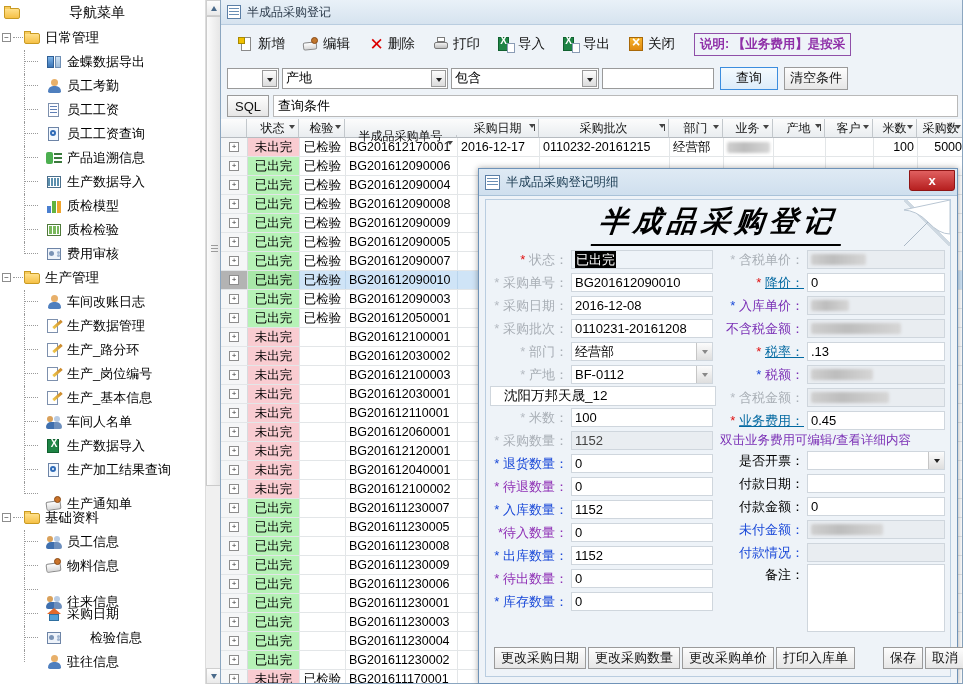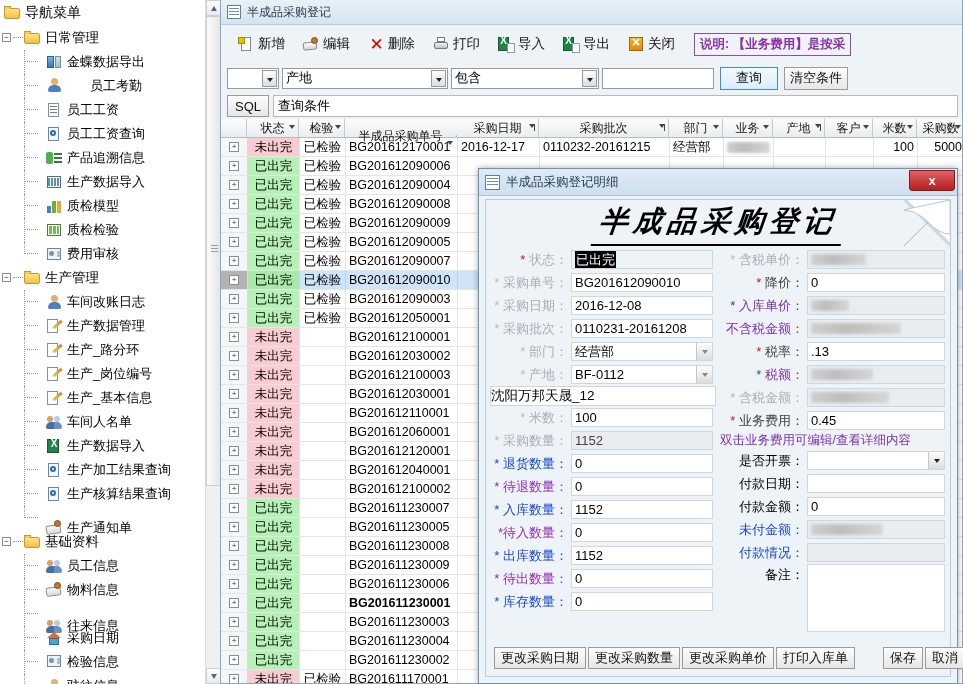--- a/index.html
+++ b/index.html
@@ -32,21 +32,21 @@
   #nav-scroll .sb-thumb{
     position:absolute;left:0;top:16px;width:15px;height:470px;
     background:linear-gradient(to right,#fbfbfb,#e6e6e6);
     border:1px solid #cbcbcb;box-sizing:border-box;
   }
   #nav-scroll .sb-grip{
     position:absolute;left:4px;top:228px;width:7px;height:8px;
   }
   #nav-scroll .sb-grip i{display:block;height:1px;background:#9b9b9b;margin-bottom:2px;}
 
-  .nav-root{height:26px;display:flex;align-items:center;padding-left:4px;}
+  .nav-root{height:26px;display:flex;align-items:center;padding-left:4px;gap:44px;}
   .nav-group{height:24px;display:flex;align-items:center;padding-left:14px;position:relative;}
   .nav-leaf{height:24px;display:flex;align-items:center;padding-left:44px;position:relative;}
   .nav-label{font-size:13px;color:#000;white-space:nowrap;}
   .nav-root .nav-label{font-size:14px;}
   .nav-group .nav-label{font-size:13.5px;}
   .expander{
     position:absolute;left:2px;top:7px;width:9px;height:9px;
     border:1px solid #8d8d8d;background:#fff;box-sizing:border-box;
     font-size:8px;line-height:7px;text-align:center;color:#333;
   }
@@ -442,31 +442,31 @@
   }
   .fin .dd.dark:after{border-top-color:#222;}
   .blur{
     display:inline-block;height:11px;border-radius:2px;
     background:linear-gradient(to right,#cfcfcf,#bdbdbd 40%,#d6d6d6);
     filter:blur(1.6px);
   }
   .lab-blue{color:#1a49d8;}
   .lab-gray{color:#a8aeb5;}
   .lab-purple{color:#8e2fb5;}
-  .lab-red{color:#404040;}
+  .lab-red{color:#0369a1;text-decoration:underline;}
   .lab-plum{color:#7a2fb5;}
   .lab-black{color:#000;}
   .star-red{color:#e01010;}
   .star-gray{color:#b5bbc2;}
   .star-blue{color:#1a49d8;}
   .star-purple{color:#8e2fb5;}
   .hint{font-size:12.5px;color:#7a2fb5;white-space:nowrap;}
   .wide-name{
     height:20px;background:#fff;border:1px solid #cfd6dd;box-sizing:border-box;
-    display:flex;align-items:center;padding-left:0;font-size:13.5px;color:#000;
+    display:flex;align-items:center;padding-left:13px;font-size:13.5px;color:#000;
   }
   .memo{
     background:#fff;border:1px solid #cfd6dd;box-sizing:border-box;
   }
   #dlg-btns{
     position:absolute;left:8px;right:8px;bottom:6px;height:24px;
     display:flex;align-items:center;
   }
   #dlg-btns .btn{height:22px;font-size:13px;padding:0 6px;}
 </style>
@@ -489,21 +489,21 @@
         <span class="vline" style=""></span>
         <span class="tick"></span>
         <span class="inner" style="display:flex;align-items:center;padding:1px 4px 1px 2px;">
           <span class="ico ic-kd"></span>
           <span class="nav-label" style="">金蝶数据导出</span>
         </span>
       </div>
       <div class="nav-leaf">
         <span class="vline" style=""></span>
         <span class="tick"></span>
-        <span class="inner" style="display:flex;align-items:flex-start;padding:1px 4px 1px 2px;gap:23px;">
+        <span class="inner" style="display:flex;align-items:flex-end;padding:1px 4px 1px 2px;">
           <span class="ico ic-person"></span>
           <span class="nav-label" style="">员工考勤</span>
         </span>
       </div>
       <div class="nav-leaf">
         <span class="vline" style=""></span>
         <span class="tick"></span>
         <span class="inner" style="display:flex;align-items:center;padding:1px 4px 1px 2px;">
           <span class="ico ic-doc"></span>
           <span class="nav-label" style="">员工工资</span>
@@ -621,28 +621,20 @@
       </div>
       <div class="nav-leaf">
         <span class="vline" style=""></span>
         <span class="tick"></span>
         <span class="inner" style="display:flex;align-items:center;padding:1px 4px 1px 2px;">
           <span class="ico ic-search"></span>
           <span class="nav-label" style="">生产加工结果查询</span>
         </span>
       </div>
       <div class="nav-leaf">
-        <span class="vline" style=""></span>
-        <span class="tick"></span>
-        <span class="inner" style="display:flex;align-items:center;padding:1px 4px 1px 2px;">
-          <span class="ico ic-search"></span>
-          <span class="nav-label" style="">生产核算结果查询</span>
-        </span>
-      </div>
-      <div class="nav-leaf">
         <span class="vline" style="bottom:12px;"></span>
         <span class="tick"></span>
         <span class="inner" style="display:flex;align-items:center;padding:1px 4px 1px 2px;margin-top:20px;">
           <span class="ico ic-stamp"></span>
           <span class="nav-label" style="">生产通知单</span>
         </span>
       </div>
       <div class="nav-group">
         <span class="expander">−</span>
         <span class="dash"></span>
@@ -677,21 +669,21 @@
         <span class="vline" style=""></span>
         <span class="tick"></span>
         <span class="inner" style="display:flex;align-items:center;padding:1px 4px 1px 2px;">
           <span class="ico ic-house"></span>
           <span class="nav-label" style="">采购日期</span>
         </span>
       </div>
       <div class="nav-leaf">
         <span class="vline" style=""></span>
         <span class="tick"></span>
-        <span class="inner" style="display:flex;align-items:flex-start;padding:1px 4px 1px 2px;">
+        <span class="inner" style="display:flex;align-items:center;padding:1px 4px 1px 2px;gap:23px;">
           <span class="ico ic-card"></span>
           <span class="nav-label" style="">检验信息</span>
         </span>
       </div>
       <div class="nav-leaf">
         <span class="vline" style="bottom:12px;"></span>
         <span class="inner" style="display:flex;align-items:center;padding:1px 4px 1px 2px;">
           <span class="ico ic-person"></span>
           <span class="nav-label" style="">驻往信息</span>
         </span>
@@ -1745,21 +1737,21 @@
         <div class="grow">
           <div class="exp-cell">
             <span class="exp-box">+</span>
           </div>
           <div class="gc ctr st-green" style="flex:0 0 52px;">
             <span>已出完</span>
           </div>
           <div class="gc ctr" style="flex:0 0 46px;">
             <span></span>
           </div>
-          <div class="gc" style="flex:0 0 112px;font-weight:bold;">
+          <div class="gc" style="flex:0 0 112px;">
             <span>BG201611230001</span>
           </div>
           <div class="gc" style="flex:0 0 82px;">
             <span></span>
           </div>
           <div class="gc" style="flex:0 0 130px;">
             <span></span>
           </div>
           <div class="gc" style="flex:0 0 54px;">
             <span></span>

